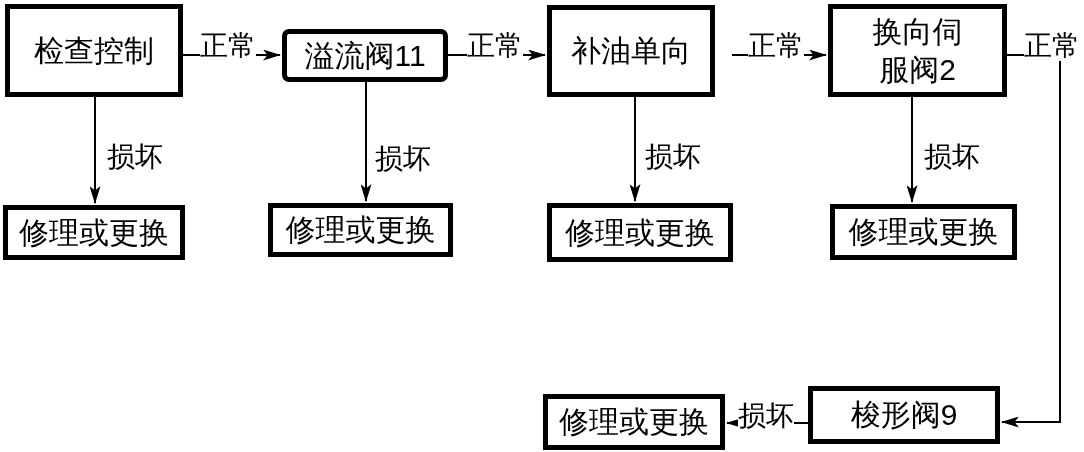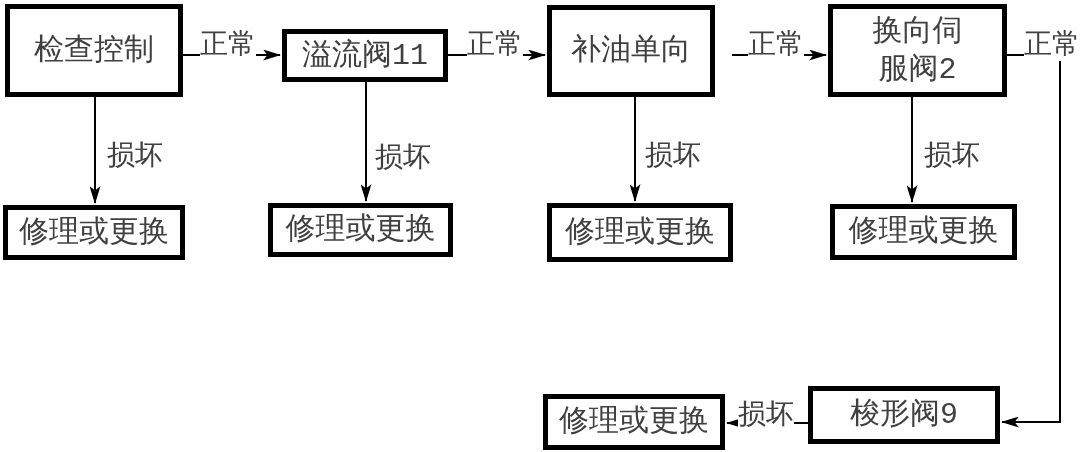--- a/index.html
+++ b/index.html
@@ -5,22 +5,22 @@
   html, body {
     margin: 0;
     padding: 0;
     background: #ffffff;
   }
   .stage {
     position: relative;
     width: 1084px;
     height: 452px;
     background: #ffffff;
-    color: #404040;
-    font-family: Liberation Mono, monospace;
+    color: #000000;
+    font-family: Liberation Sans, sans-serif;
     overflow: hidden;
   }
   .wires {
     position: absolute;
     left: 0;
     top: 0;
     width: 1084px;
     height: 452px;
   }
   .node {
@@ -41,21 +41,21 @@
   .edge-label {
     position: absolute;
     font-size: 28px;
     line-height: 30px;
     white-space: nowrap;
     background: #ffffff;
     margin-top: 18px;
   }
   
   .b-check   { left: 5px;   top: 4px;   width: 178px; height: 93px; }
-  .b-relief  { left: 282px; top: 29px;  width: 166px; height: 53px; }
+  .b-relief  { left: 282px; top: 29px;  width: 166px; height: 53px; border-radius: 7px; }
   .b-makeup  { left: 547px; top: 5px;   width: 168px; height: 92px; }
   .b-servo   { left: 828px; top: 4px;   width: 179px; height: 93px; justify-content: center; }
   
   .b-rep1 { left: 3px;   top: 205px; width: 182px; height: 55px; }
   .b-rep2 { left: 268px; top: 203px; width: 185px; height: 54px; }
   .b-rep3 { left: 547px; top: 203px; width: 186px; height: 59px; }
   .b-rep4 { left: 830px; top: 204px; width: 187px; height: 56px; }
   
   .b-rep5    { left: 543px; top: 394px; width: 182px; height: 56px; }
   .b-shuttle { left: 808px; top: 386px; width: 192px; height: 58px; }

